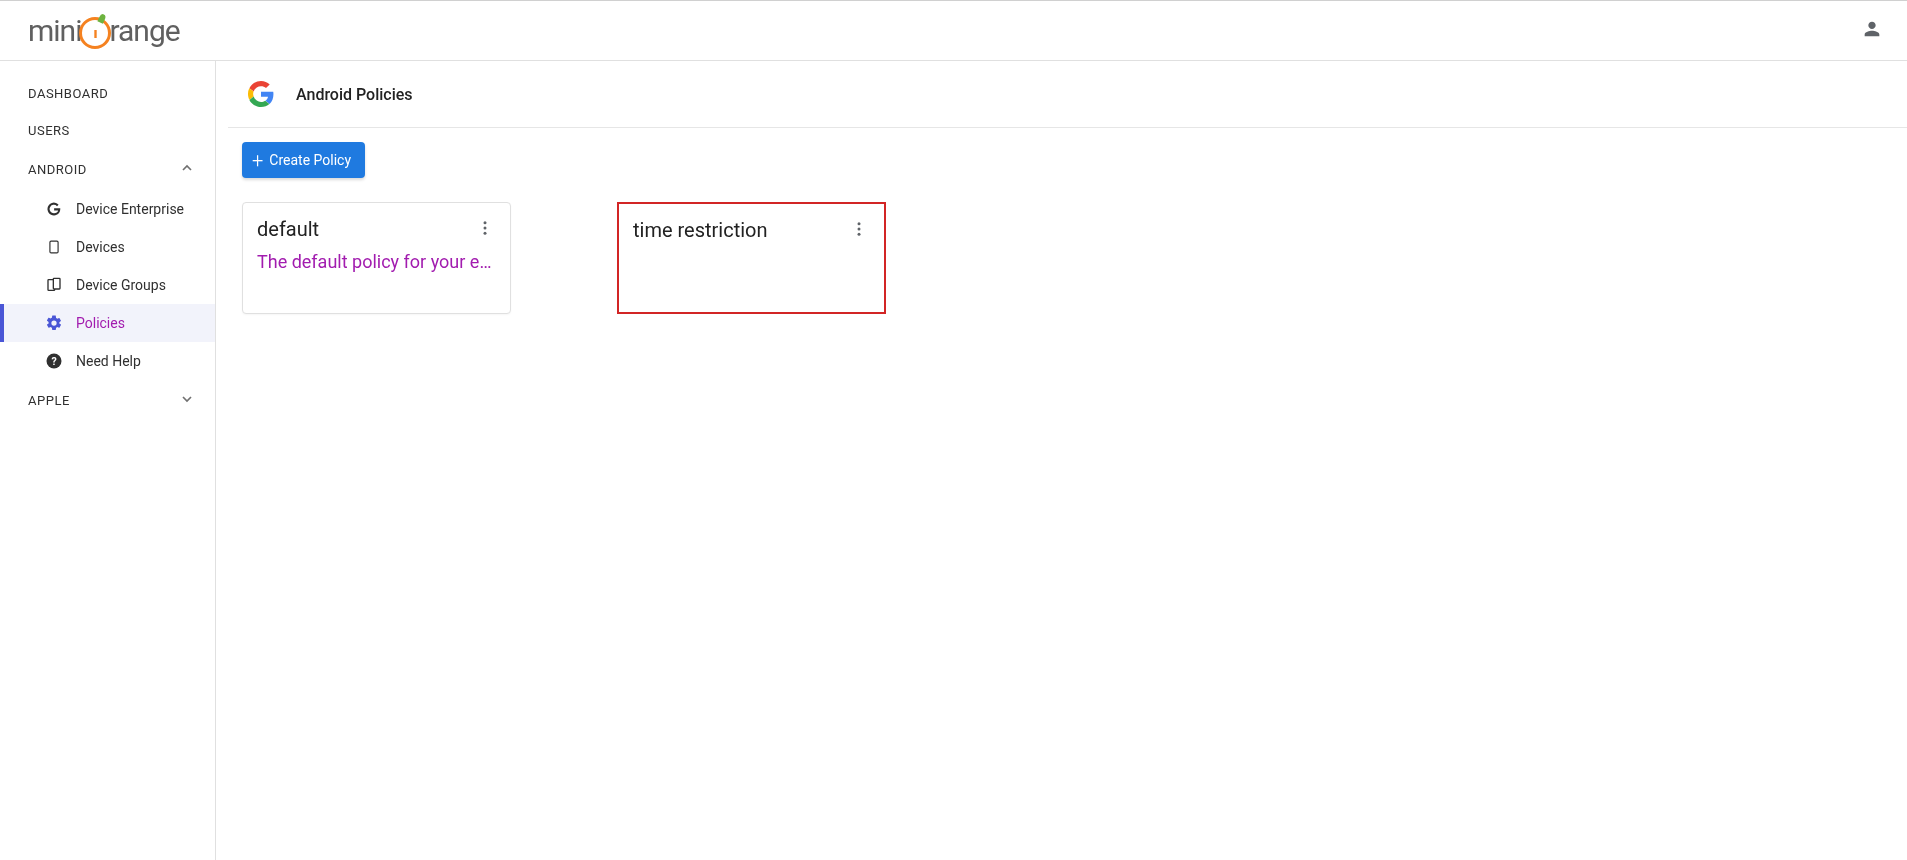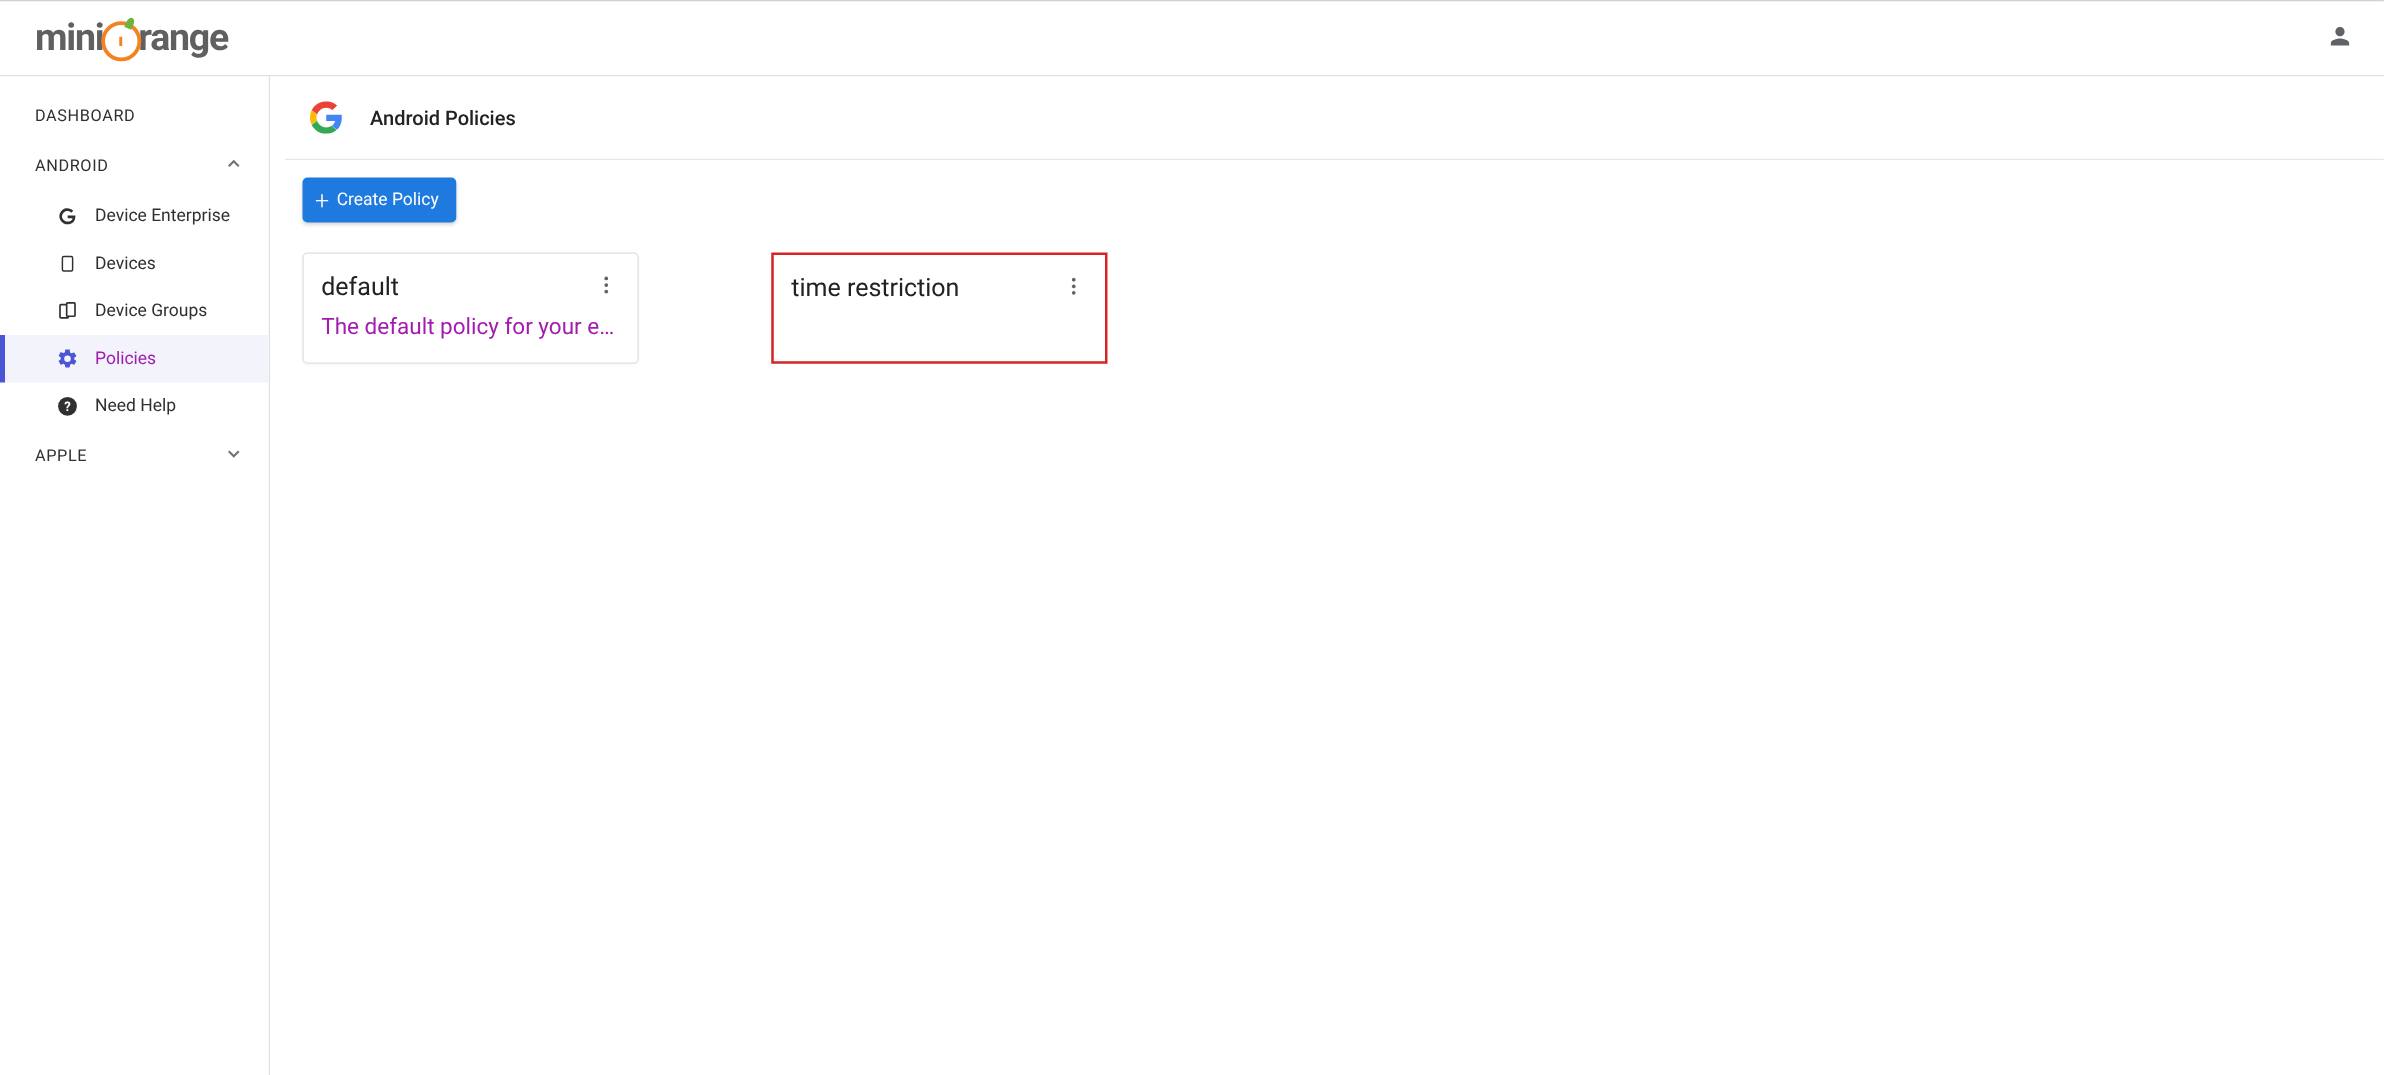--- a/index.html
+++ b/index.html
@@ -28,21 +28,21 @@
   align-items: center;
   justify-content: space-between;
   padding: 0 24px 0 28px;
 }
 .logo {
   display: flex;
   align-items: center;
 }
 .logo-text {
   font-size: 30px;
-  font-weight: 700;
+  font-weight: 400;
   color: #606060;
   letter-spacing: -1px;
 }
 .logo-o {
   display: inline-flex;
   align-items: center;
   justify-content: center;
   width: 32px;
   height: 32px;
   border: 3px solid #f58220;
@@ -180,21 +180,21 @@
   border-radius: 4px;
   padding: 14px 14px 16px 14px;
   box-shadow: 0 1px 2px rgba(0,0,0,0.04);
   background: #fff;
   cursor: pointer;
 }
 .card.highlighted {
   border: 2px solid #d22525;
   border-radius: 0;
   box-shadow: none;
-  padding-bottom: 45px;
+  padding-bottom: 68px;
 }
 .card-gap {
   width: 106px;
 }
 .card-head {
   display: flex;
   align-items: flex-start;
   justify-content: space-between;
 }
 .card-title {
@@ -233,20 +233,23 @@
         <path d="M12 12c2.21 0 4-1.79 4-4s-1.79-4-4-4-4 1.79-4 4 1.79 4 4 4zm0 2c-2.67 0-8 1.34-8 4v2h16v-2c0-2.66-5.33-4-8-4z"></path>
       </svg>
     </div>
   </div>
 
   <div class="body">
 
     <div class="sidebar">
       <div class="nav-item">
         <span>DASHBOARD</span>
+      </div>
+      <div class="nav-item">
+        <span>USERS</span>
       </div>
       <div class="nav-item">
         <span>ANDROID</span>
         <span class="chev">
           <svg width="16" height="16" viewBox="0 0 24 24" fill="none" stroke="currentColor" stroke-width="2.5">
               <polyline points="18 15 12 9 6 15"></polyline>
             </svg>
         </span>
       </div>
 

